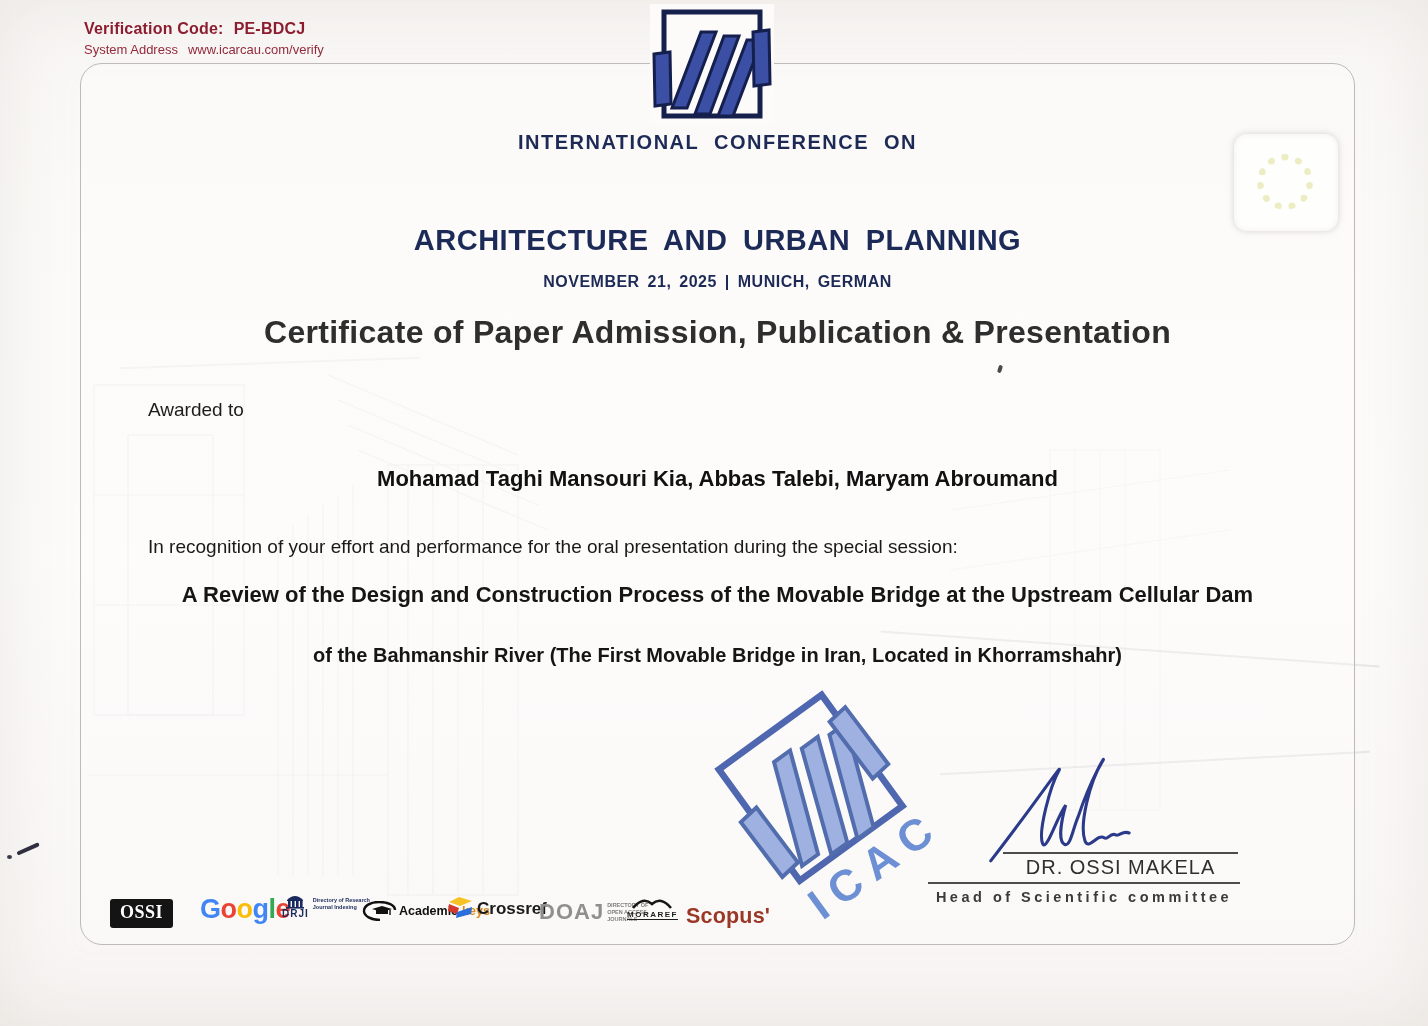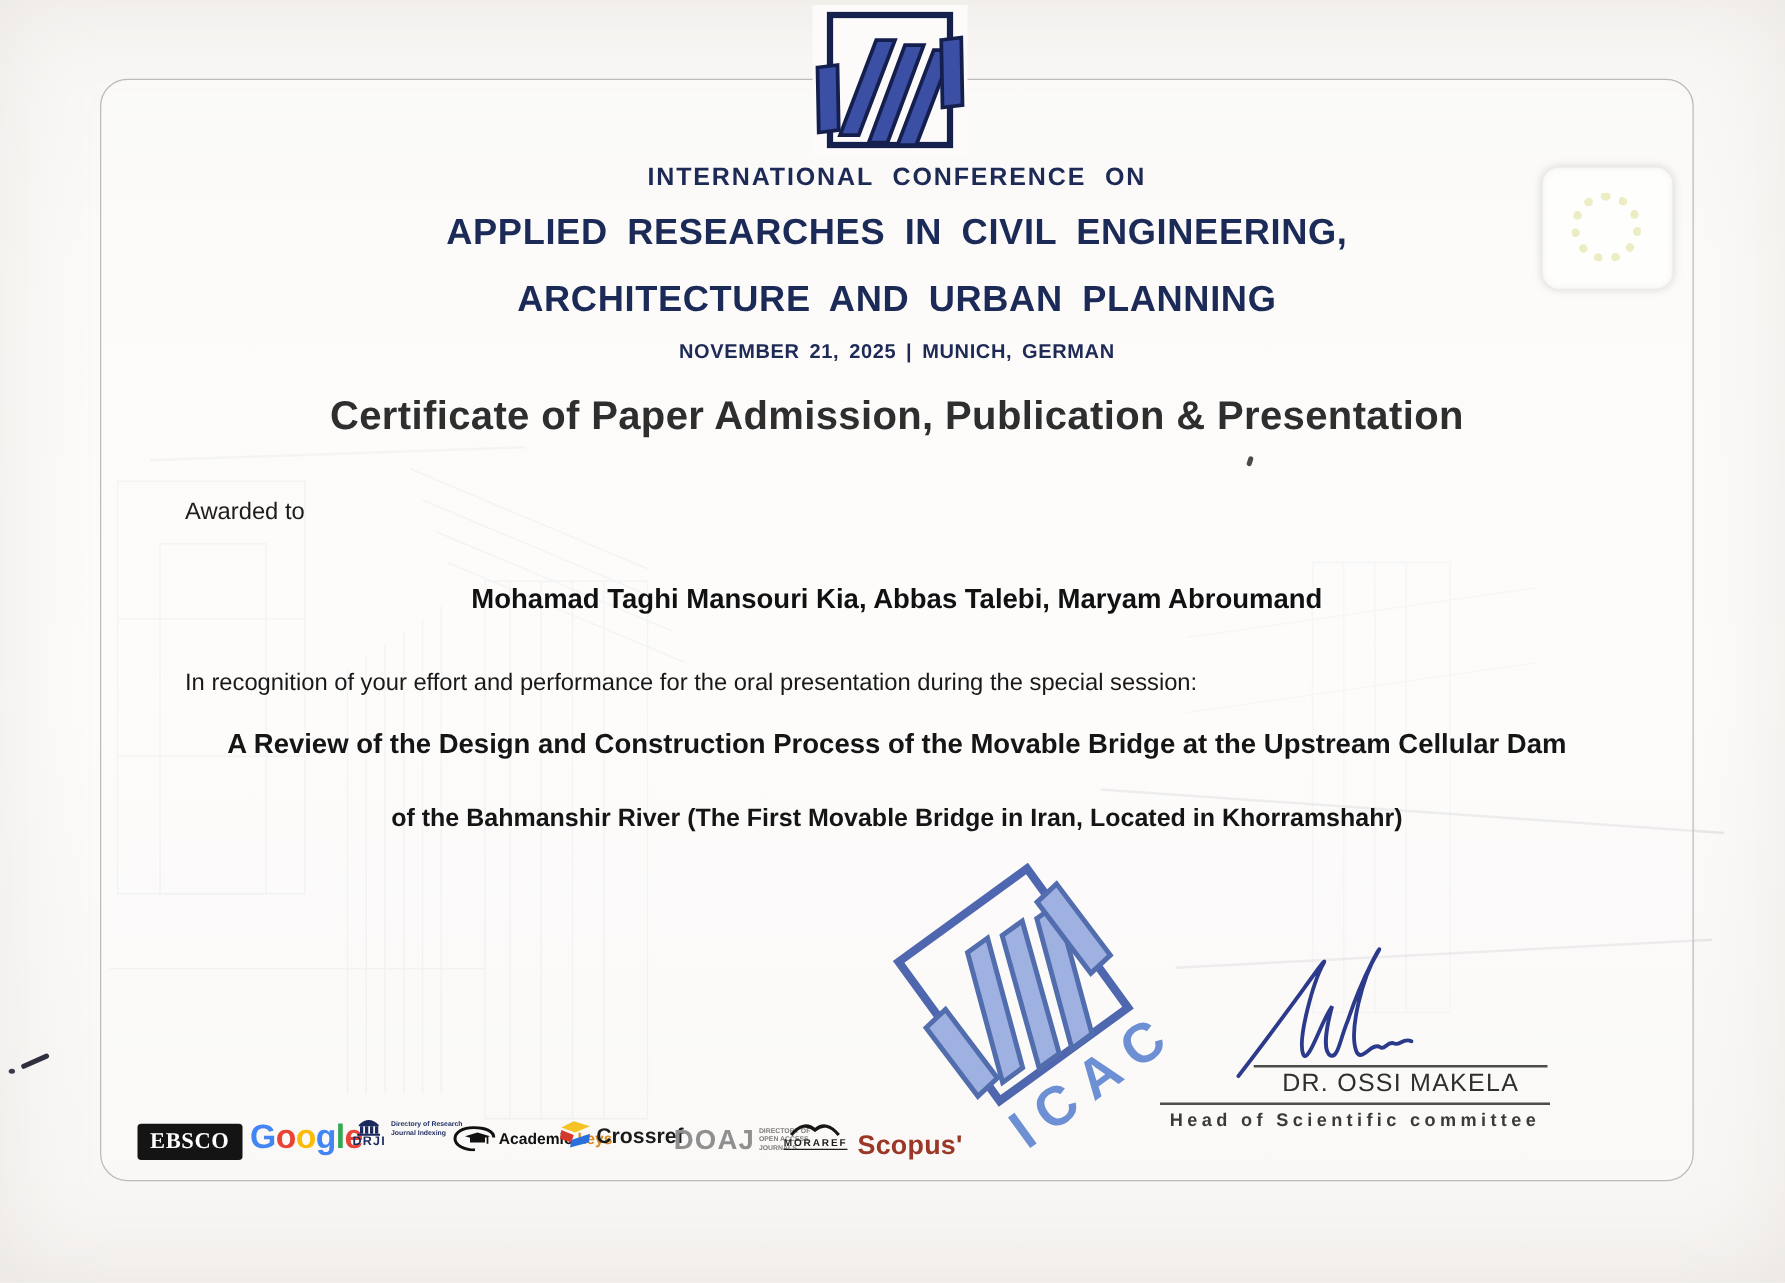--- a/index.html
+++ b/index.html
@@ -152,35 +152,42 @@
       <line x1="20" y1="100" x2="300" y2="60"></line>
         <line x1="20" y1="160" x2="300" y2="120"></line>
     </g>
   </svg>
   <div class="crease a"></div>
   <div class="crease b"></div>
   <div class="crease c"></div>
 
   <div class="frame"></div>
 
+  <div class="verify">
+    <div class="v1">
+      <span>Verification Code:</span><b>PE-BDCJ</b>
+    </div>
+    <div class="v2">
+      <span style="margin-left:0">System Address</span><span>www.icarcau.com/verify</span>
+    </div>
+  </div>
 
   <svg class="logo-top" viewBox="0 0 124 121">
     <rect x="14" y="8" width="96" height="104" fill="#fcfbfa" stroke="#16204c" stroke-width="5"></rect>
     <g fill="#3b4fa5" stroke="#141f4e" stroke-width="3">
       <polygon points="4,50 20,48 21,100 5,102"></polygon>
       <polygon points="22,104 37,104 66,28 51,28"></polygon>
       <polygon points="45,110 60,110 89,32 74,32"></polygon>
       <polygon points="68,112 83,112 112,36 97,36"></polygon>
       <polygon points="103,28 119,26 120,80 104,82"></polygon>
     </g>
   </svg>
 
   <div class="content">
     <div class="c-center h-small">INTERNATIONAL CONFERENCE ON</div>
-    <div class="c-center h-big1">APPLIED RESEARCHES IN CIVIL ENGINEERING,</div>
     <div class="c-center h-big2">ARCHITECTURE AND URBAN PLANNING</div>
     <div class="c-center h-date">NOVEMBER 21, 2025 | MUNICH, GERMAN</div>
     <div class="c-center cert-title">Certificate of Paper Admission, Publication &amp; Presentation</div>
 
     <div class="awarded">Awarded to</div>
     <div class="c-center names">Mohamad Taghi Mansouri Kia, Abbas Talebi, Maryam Abroumand</div>
     <div class="recognition">In recognition of your effort and performance for the oral presentation during the special session:</div>
     <div class="c-center paper1">A Review of the Design and Construction Process of the Movable Bridge at the Upstream Cellular Dam</div>
     <div class="c-center paper2">of the Bahmanshir River (The First Movable Bridge in Iran, Located in Khorramshahr)</div>
   </div>
@@ -203,21 +210,21 @@
     <svg class="sig-svg" width="250" height="118" viewBox="0 0 260 120">
       <path d="M8 116 C50 62, 84 12, 79 22 C70 38, 57 86, 62 98 C66 107, 77 70, 86 58 C81 76, 78 96, 85 99 C91 101, 93 84, 99 70 C113 28, 130 2, 124 13 C111 34, 100 78, 106 95 C110 106, 119 87, 126 92 C130 95, 132 86, 138 89 C142 91, 145 84, 152 87" fill="none" stroke="#2b3a8a" stroke-width="3.2" stroke-linecap="round"></path>
     </svg>
     <div class="sig-line1"></div>
     <div class="sig-name">DR. OSSI MAKELA</div>
     <div class="sig-line2"></div>
     <div class="sig-title">Head of Scientific committee</div>
   </div>
 
   <div class="flogo ebsco">
-    <span>EBSCO</span>
+    <span>OSSI</span>
   </div>
 
   <div class="flogo google">
     <span><span style="color: rgb(66, 133, 244);">G</span><span style="color: rgb(234, 67, 53);">o</span><span style="color: rgb(251, 188, 5);">o</span><span style="color: rgb(66, 133, 244);">g</span><span style="color: rgb(52, 168, 83);">l</span><span style="color: rgb(234, 67, 53);">e</span></span>
   </div>
 
   <div class="flogo drji">
     <div class="col">
       <svg width="24" height="14" viewBox="0 0 24 14">
         <g fill="#1b2a5e">

